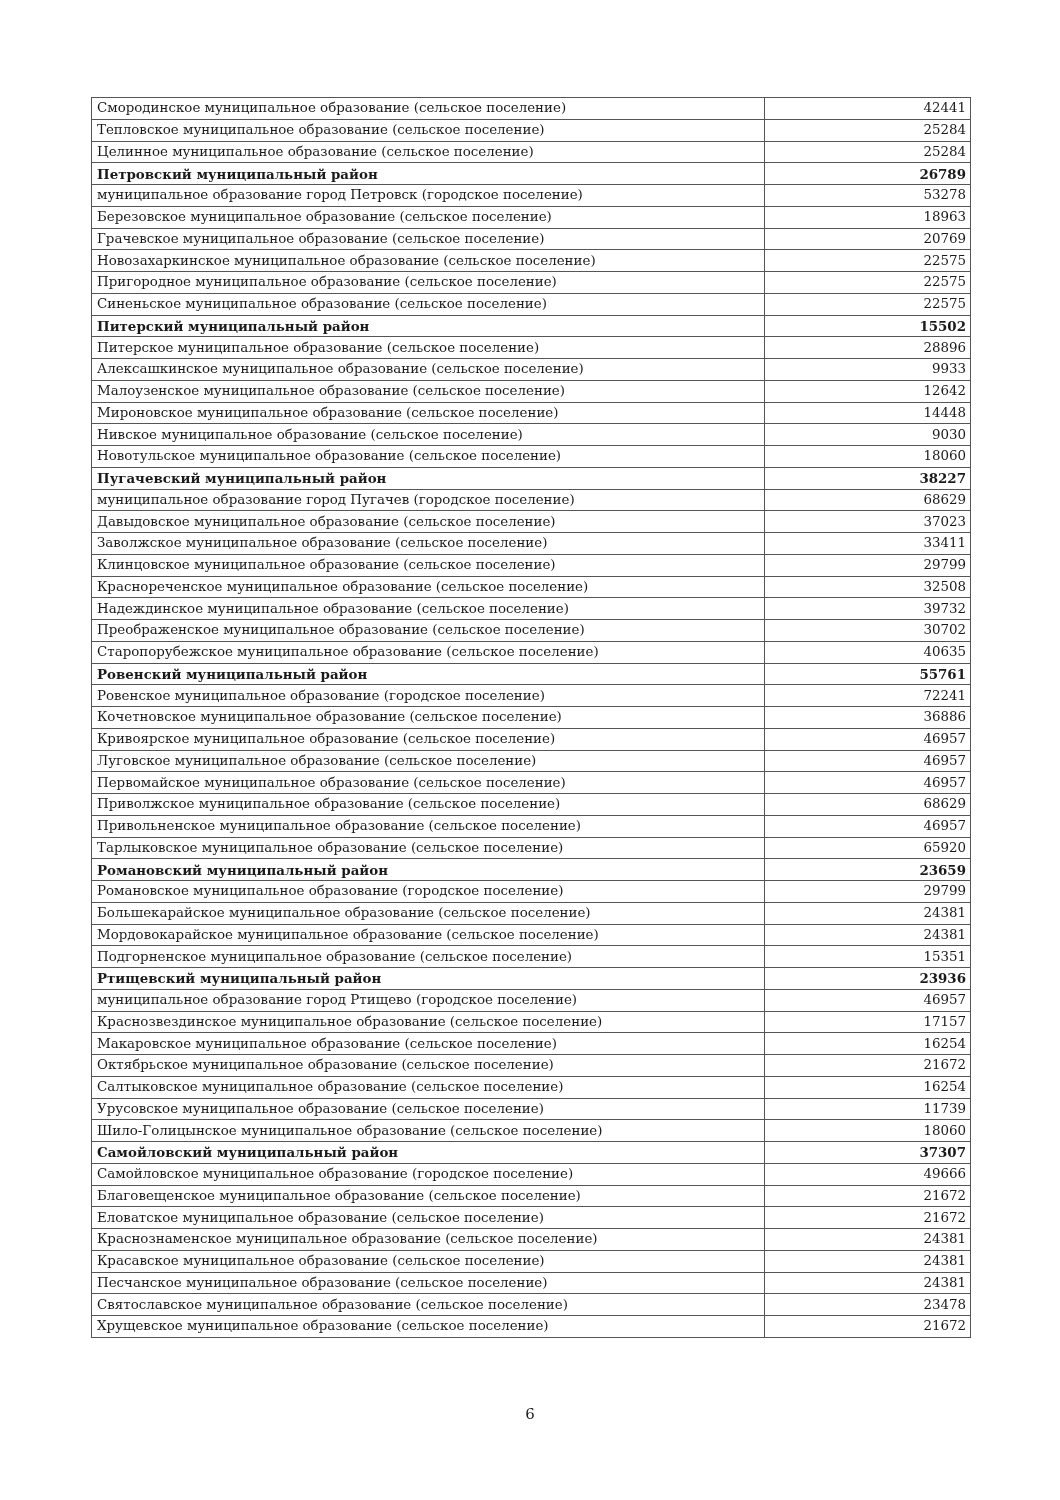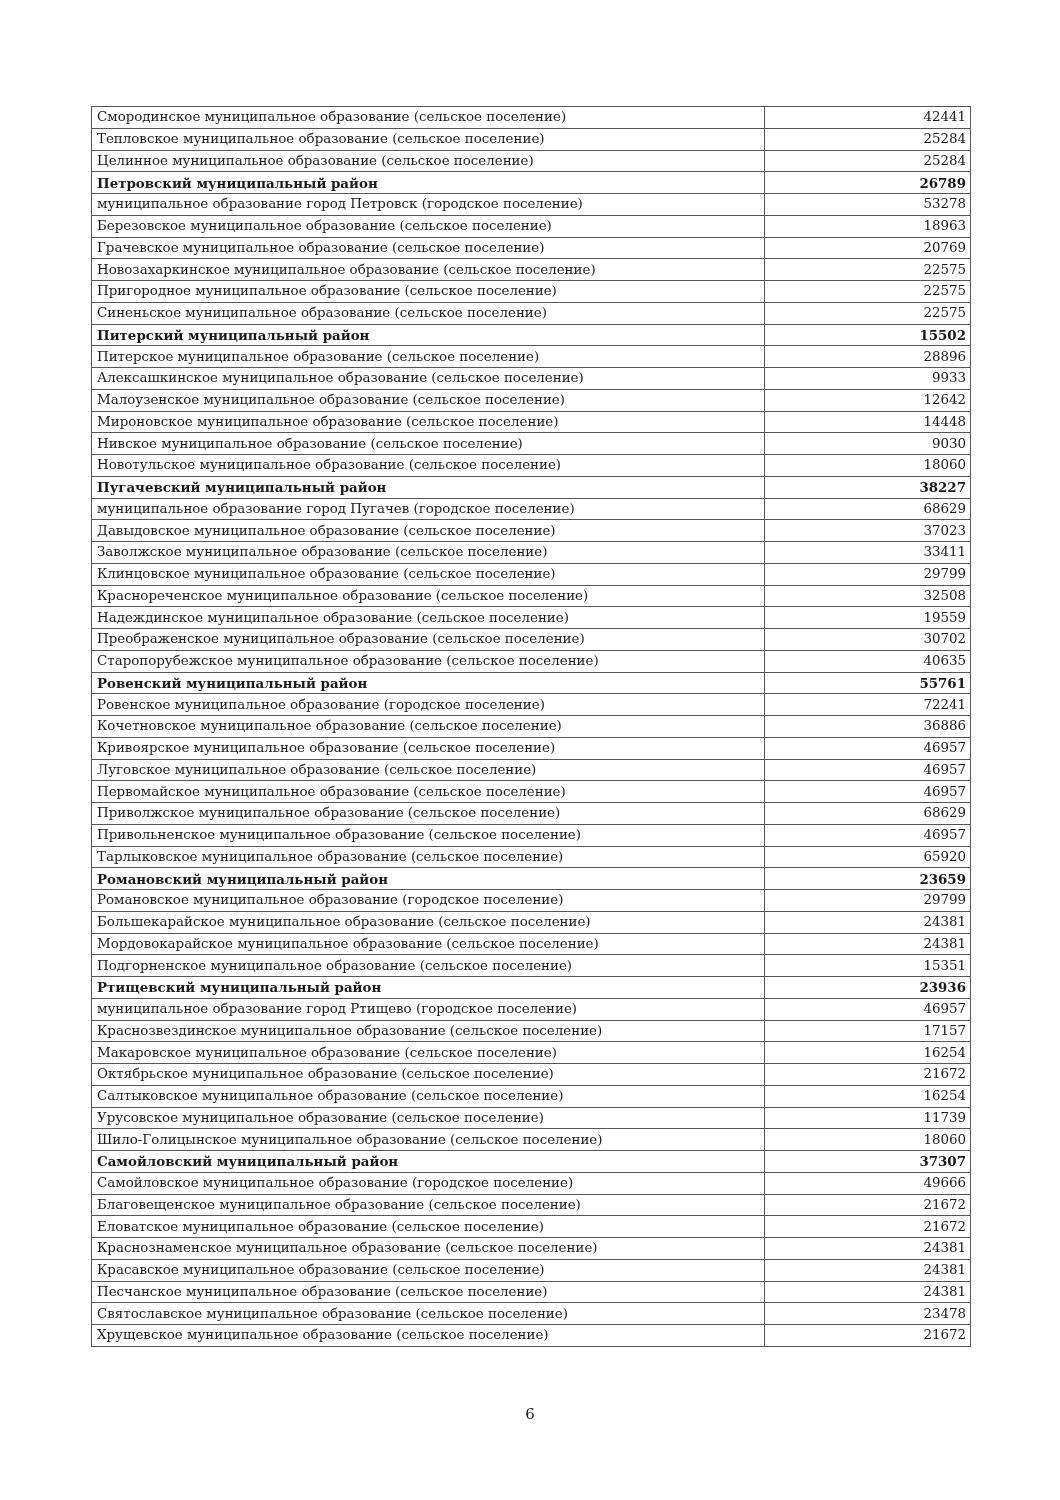--- a/index.html
+++ b/index.html
@@ -18,21 +18,21 @@
     .page {
       position: absolute;
       left: 0;
       top: 0;
       width: 1060px;
       height: 1500px;
     }
     table.data-table {
       position: absolute;
       left: 91px;
-      top: 106px;
+      top: 97px;
       width: 880px;
       border-collapse: collapse;
       table-layout: fixed;
     }
     table.data-table td {
       border: 1px solid #555555;
       height: 20.75px;
       padding: 0 5px;
       font-size: 13.4px;
       line-height: 20px;
@@ -178,21 +178,21 @@
     <td class="value-cell">29799</td>
   </tr>
 
   <tr>
     <td class="name-cell">Краснореченское муниципальное образование (сельское поселение)</td>
     <td class="value-cell">32508</td>
   </tr>
 
   <tr>
     <td class="name-cell">Надеждинское муниципальное образование (сельское поселение)</td>
-    <td class="value-cell">19559</td>
+    <td class="value-cell">39732</td>
   </tr>
 
   <tr>
     <td class="name-cell">Преображенское муниципальное образование (сельское поселение)</td>
     <td class="value-cell">30702</td>
   </tr>
 
 
   <tr>
     <td class="name-cell">Старопорубежское муниципальное образование (сельское поселение)</td>

